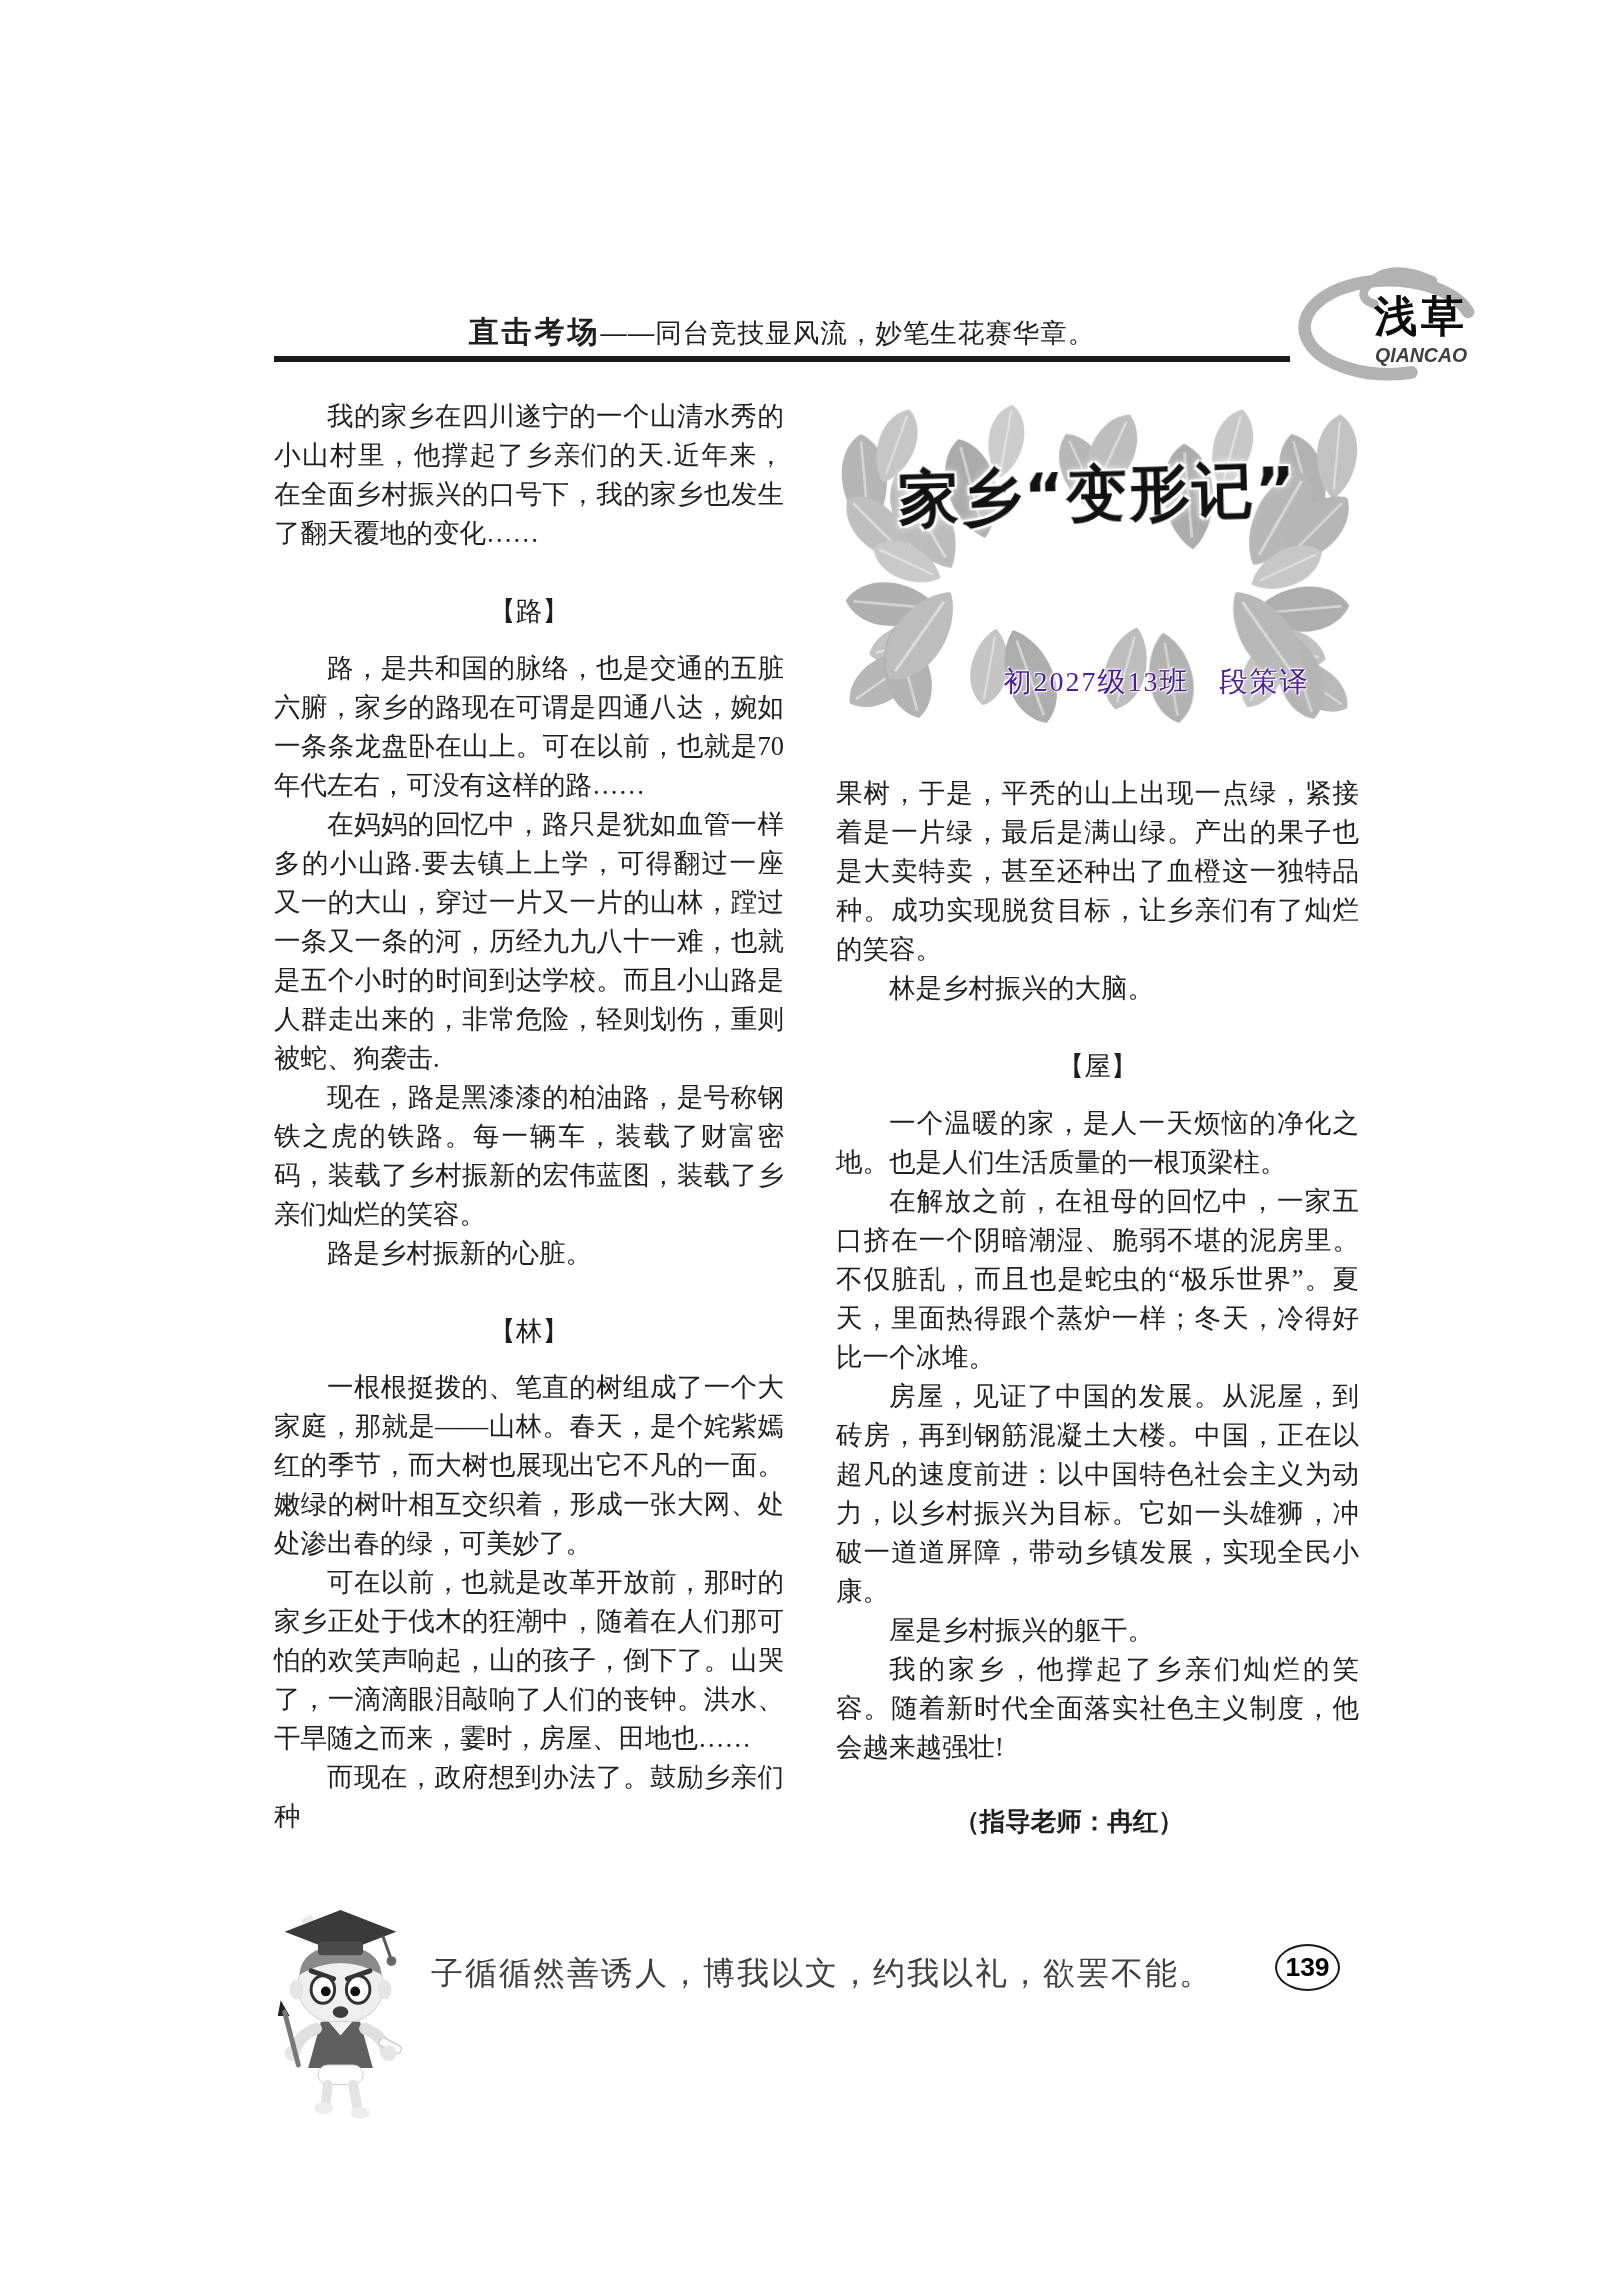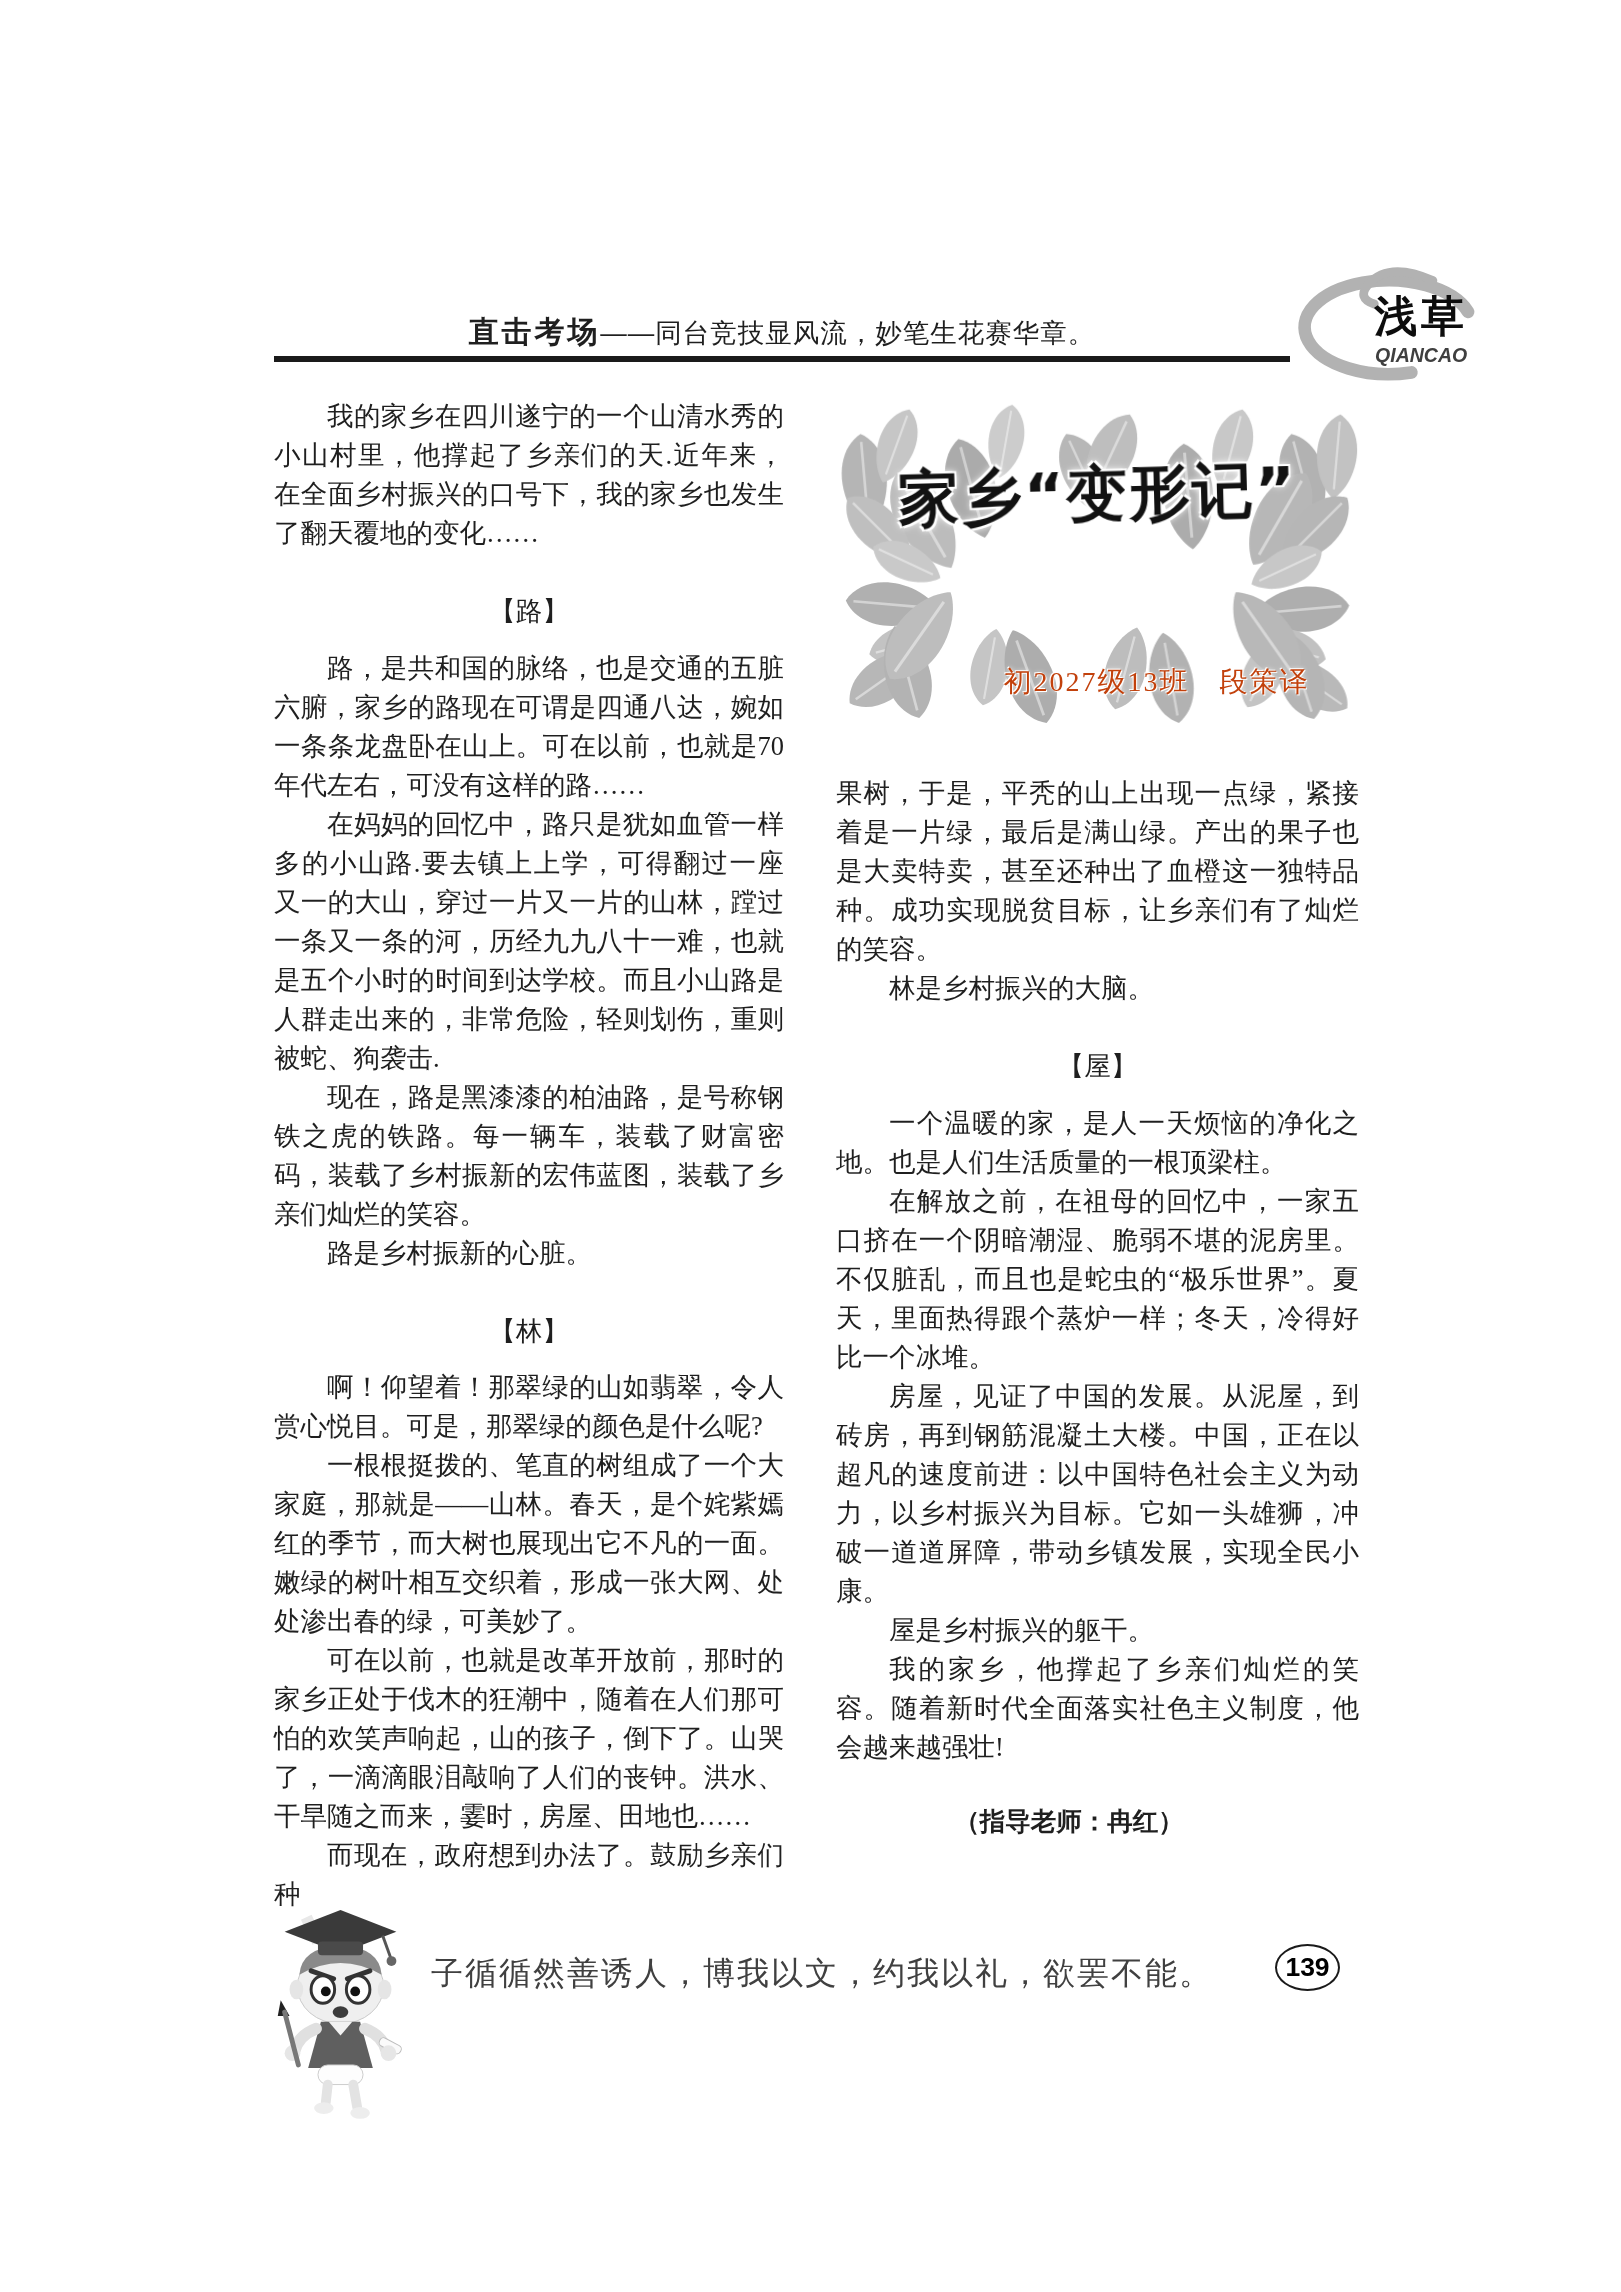--- a/index.html
+++ b/index.html
@@ -24,21 +24,21 @@
                 font-family:"Liberation Sans",sans-serif;font-weight:700;font-size:25.5px;}
 
   
   .title-box{position:relative;width:523px;height:345px;margin:0 0 49px 0;background:#ffffff;overflow:hidden;}
   .title-box svg.leaves{position:absolute;left:0;top:0;}
   .article-title{position:absolute;left:0;width:100%;top:94px;text-align:center;
      font-family:"DejaVu Sans",sans-serif;font-weight:bold;font-size:61px;letter-spacing:2px;color:#121212;
      transform:rotate(-1.5deg);
      text-shadow:0 0 5.9px #fff,0 0 9.8px #fff,2px 2px 0 #fff,-2px -2px 0 #fff,2px -2px 0 #fff,-2px 2px 0 #fff;}
   .article-byline{position:absolute;left:0;width:100%;top:282px;text-align:center;padding-left:118px;box-sizing:border-box;
-     font-size:28px;color:#c2410c;letter-spacing:2px;
+     font-size:28px;color:#4c1d95;letter-spacing:2px;
      text-shadow:0 0 4.9px #fff,1px 1px 0 #fff,-1px -1px 0 #fff;}
 
   
   .mascot{position:absolute;left:267px;top:1906px;width:147px;height:216px;}
   .footer-quote{position:absolute;left:431px;top:1952px;font-size:32px;letter-spacing:2px;color:#404040;
      font-family:"DejaVu Serif",serif;white-space:nowrap;}
   .page-num{position:absolute;left:1275px;top:1944px;width:61px;height:43px;border:2.9px solid #1a1a1a;border-radius:50%;
      text-align:center;line-height:43px;font-family:"Liberation Sans",sans-serif;font-weight:600;font-size:26.5px;color:#000000;}
 </style>
 </head>
@@ -61,21 +61,20 @@
   </div>
 
   <div class="col col-left">
     <p>我的家乡在四川遂宁的一个山清水秀的小山村里，他撑起了乡亲们的天.近年来，在全面乡村振兴的口号下，我的家乡也发生了翻天覆地的变化……</p>
     <p class="heading">【路】</p>
     <p>路，是共和国的脉络，也是交通的五脏六腑，家乡的路现在可谓是四通八达，婉如一条条龙盘卧在山上。可在以前，也就是70年代左右，可没有这样的路……</p>
     <p>在妈妈的回忆中，路只是犹如血管一样多的小山路.要去镇上上学，可得翻过一座又一的大山，穿过一片又一片的山林，蹚过一条又一条的河，历经九九八十一难，也就是五个小时的时间到达学校。而且小山路是人群走出来的，非常危险，轻则划伤，重则被蛇、狗袭击.</p>
     <p>现在，路是黑漆漆的柏油路，是号称钢铁之虎的铁路。每一辆车，装载了财富密码，装载了乡村振新的宏伟蓝图，装载了乡亲们灿烂的笑容。</p>
     <p>路是乡村振新的心脏。</p>
     <p class="heading">【林】</p>
-    <p>啊！仰望着！那翠绿的山如翡翠，令人赏心悦目。可是，那翠绿的颜色是什么呢?</p>
     <p>一根根挺拨的、笔直的树组成了一个大家庭，那就是——山林。春天，是个姹紫嫣红的季节，而大树也展现出它不凡的一面。嫩绿的树叶相互交织着，形成一张大网、处处渗出春的绿，可美妙了。</p>
     <p>可在以前，也就是改革开放前，那时的家乡正处于伐木的狂潮中，随着在人们那可怕的欢笑声响起，山的孩子，倒下了。山哭了，一滴滴眼泪敲响了人们的丧钟。洪水、干旱随之而来，霎时，房屋、田地也……</p>
     <p>而现在，政府想到办法了。鼓励乡亲们种</p>
   </div>
 
   <div class="col col-right">
 
     <div class="title-box">
       <svg class="leaves" width="523" height="345" viewBox="0 0 534 352">
         <defs>

